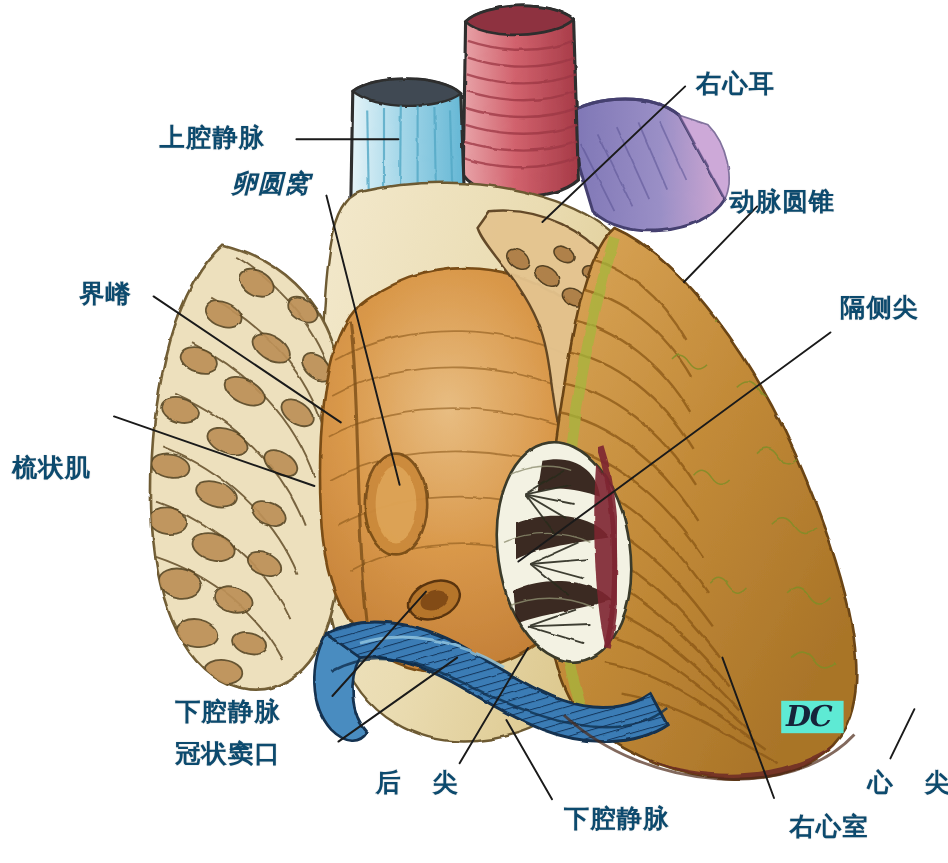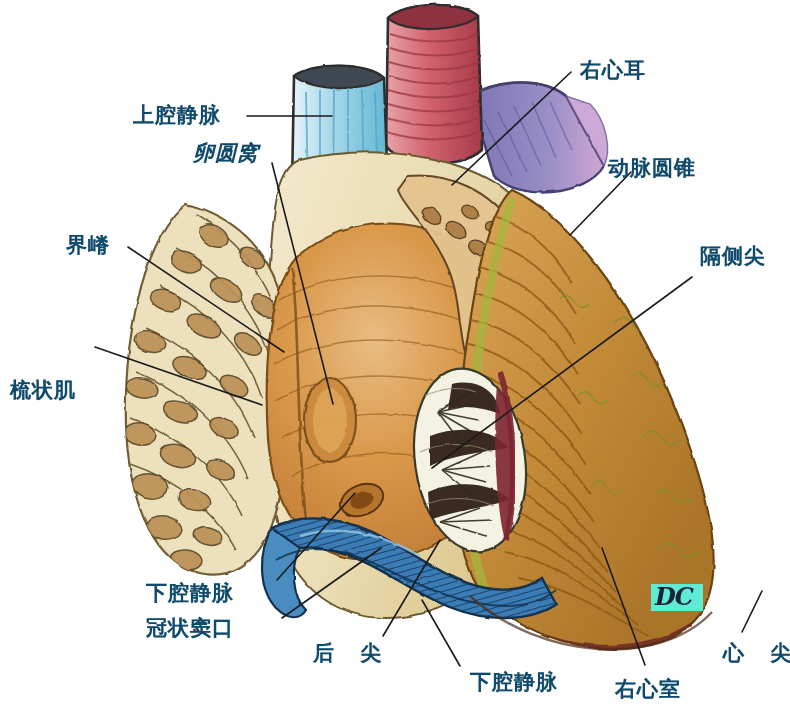--- a/index.html
+++ b/index.html
@@ -402,19 +402,19 @@
       <div class="label" style="left: 193px; top: 143px; font-style: italic;">卵圆窝</div>
       <div class="label" style="left: 66px; top: 235px; text-align: center;">界嵴</div>
       <div class="label" style="left: 10px; top: 333px; margin-top: 47px;">梳状肌</div>
       <div class="label" style="left: 580px; top: 60px;">右心耳</div>
       <div class="label" style="left: 608px; top: 158px;">动脉圆锥</div>
       <div class="label" style="left: 700px; top: 246px;">隔侧尖</div>
       <div class="label" style="left: 146px; top: 583px;">下腔静脉</div>
       <div class="label" style="left: 146px; top: 618px;">冠状窦口</div>
       <div class="label sp" style="left: 313px; top: 644px;">后 尖</div>
       <div class="label" style="left: 470px; top: 672px;">下腔静脉</div>
-      <div class="label" style="left: 615px; top: 679px;">右心室</div>
+      <div class="label" style="left: 658px; top: 679px;">右心室</div>
       <div class="label sp" style="left: 723px; top: 644px;">心 尖</div>
     </div>
 
   <div class="sig" style="left:651px; top:584px;">DC</div>
 
 </div>
 
 </body></html>

